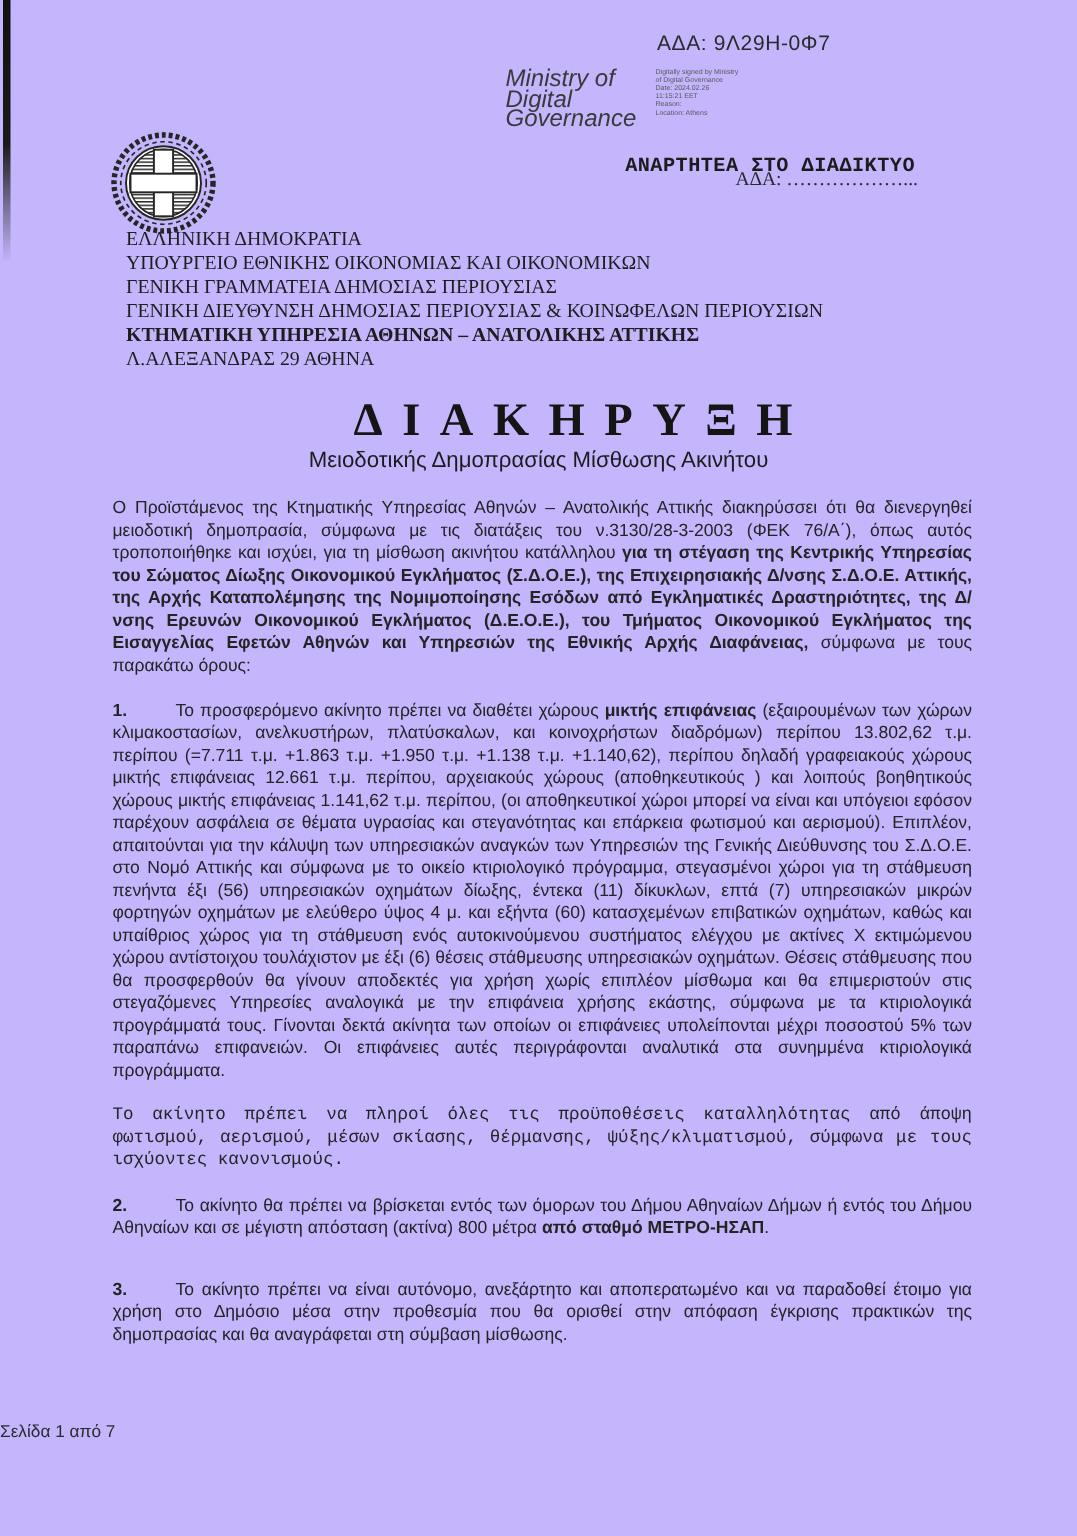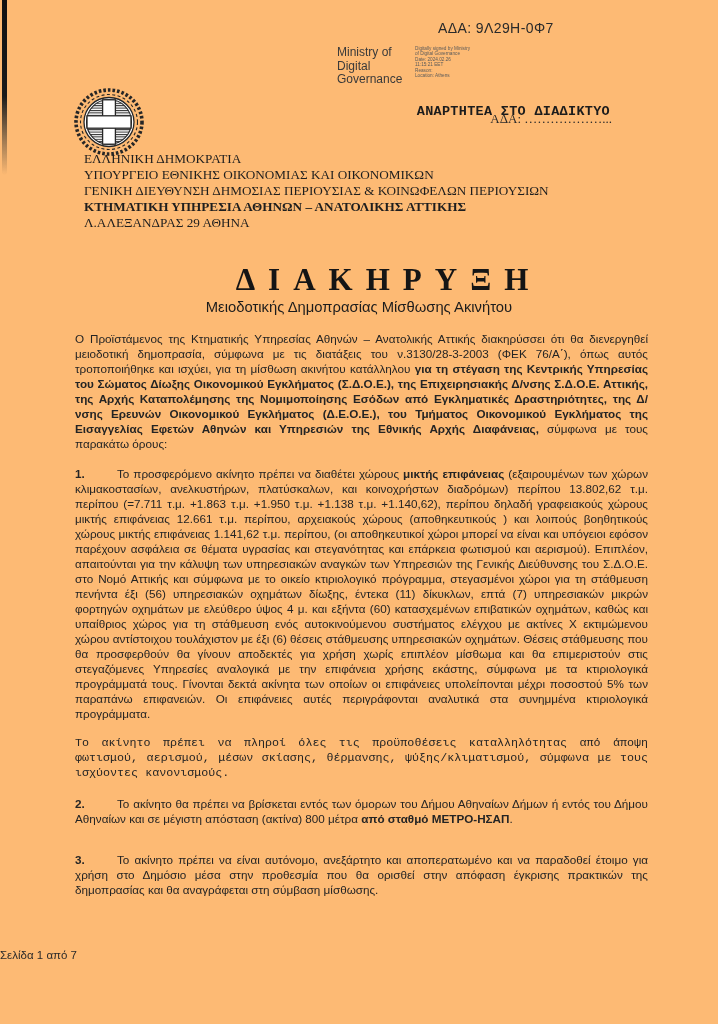--- a/index.html
+++ b/index.html
@@ -1,38 +1,38 @@
 <!DOCTYPE html>
 <html lang="el"><head>
 <meta charset="utf-8">
 <style>
   html,body{margin:0;padding:0;background:#e8e8e8;}
   .page{
     position:relative;
     width:718px;height:1024px;
-    background:#fdba74;
+    background:#c4b5fd;
     overflow:hidden;
     font-family:"Liberation Sans",sans-serif;
     color:#222;
   }
   .scan-edge{
     position:absolute;left:2px;top:0;width:5px;height:175px;
     background:linear-gradient(to bottom,#111 0%,#1a1a1a 55%,rgba(40,40,40,.45) 80%,rgba(60,60,60,0) 100%);
     border-radius:0 0 3px 3px;
     filter:blur(.4px);
   }
   .ada-top{
     position:absolute;top:20px;left:438px;
     font-size:14px;letter-spacing:.4px;color:#2a2a2a;
   }
   .ministry{
     position:absolute;top:46px;left:337px;
     display:flex;gap:13px;align-items:flex-start;
   }
-  .ministry-name{font-size:12px;line-height:13.5px;color:#3a3a3a;}
+  .ministry-name{font-size:16px;line-height:13.5px;color:#3a3a3a;font-style:italic;}
   .sig-details{
     font-size:6px;line-height:7px;color:#5a5a5a;
     transform:scale(.78);transform-origin:left top;
     white-space:nowrap;
   }
   .emblem{position:absolute;top:86px;left:70px;width:78px;height:72px;}
   .posting{
     position:absolute;top:104px;right:108px;
     font-family:Liberation Mono, monospace;font-weight:bold;
     font-size:13.5px;color:#1c1c1c;letter-spacing:.3px;
@@ -117,20 +117,21 @@
     </svg>
   </div>
 
   <div class="posting">ΑΝΑΡΤΗΤΕΑ ΣΤΟ ΔΙΑΔΙΚΤΥΟ</div>
 
   <div class="ada-blank">ΑΔΑ:  ………………...</div>
 
   <div class="agency">
       <div class="agency-line">ΕΛΛΗΝΙΚΗ  ΔΗΜΟΚΡΑΤΙΑ</div>
       <div class="agency-line">ΥΠΟΥΡΓΕΙΟ ΕΘΝΙΚΗΣ ΟΙΚΟΝΟΜΙΑΣ ΚΑΙ ΟΙΚΟΝΟΜΙΚΩΝ</div>
+      <div class="agency-line">ΓΕΝΙΚΗ ΓΡΑΜΜΑΤΕΙΑ  ΔΗΜΟΣΙΑΣ  ΠΕΡΙΟΥΣΙΑΣ</div>
       <div class="agency-line">ΓΕΝΙΚΗ ΔΙΕΥΘΥΝΣΗ ΔΗΜΟΣΙΑΣ ΠΕΡΙΟΥΣΙΑΣ &amp; ΚΟΙΝΩΦΕΛΩΝ ΠΕΡΙΟΥΣΙΩΝ</div>
       <div class="agency-line b">ΚΤΗΜΑΤΙΚΗ ΥΠΗΡΕΣΙΑ ΑΘΗΝΩΝ – ΑΝΑΤΟΛΙΚΗΣ ΑΤΤΙΚΗΣ</div>
       <div class="agency-line">Λ.ΑΛΕΞΑΝΔΡΑΣ 29 ΑΘΗΝΑ</div>
     </div>
 
   <div class="doc-title">ΔΙΑΚΗΡΥΞΗ</div>
 
   <div class="doc-subtitle">Μειοδοτικής Δημοπρασίας Μίσθωσης Ακινήτου</div>
 
   <div class="doc-body">

